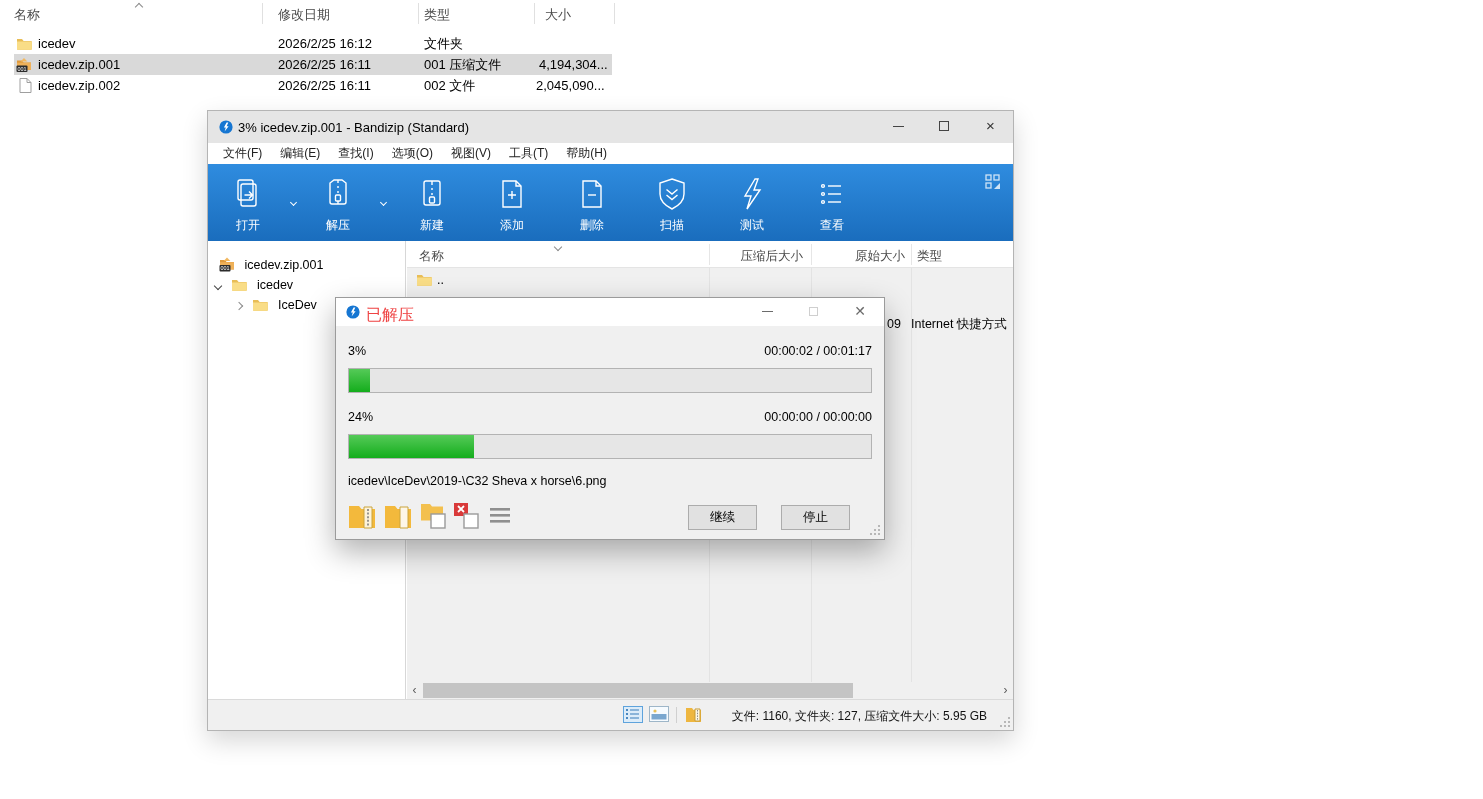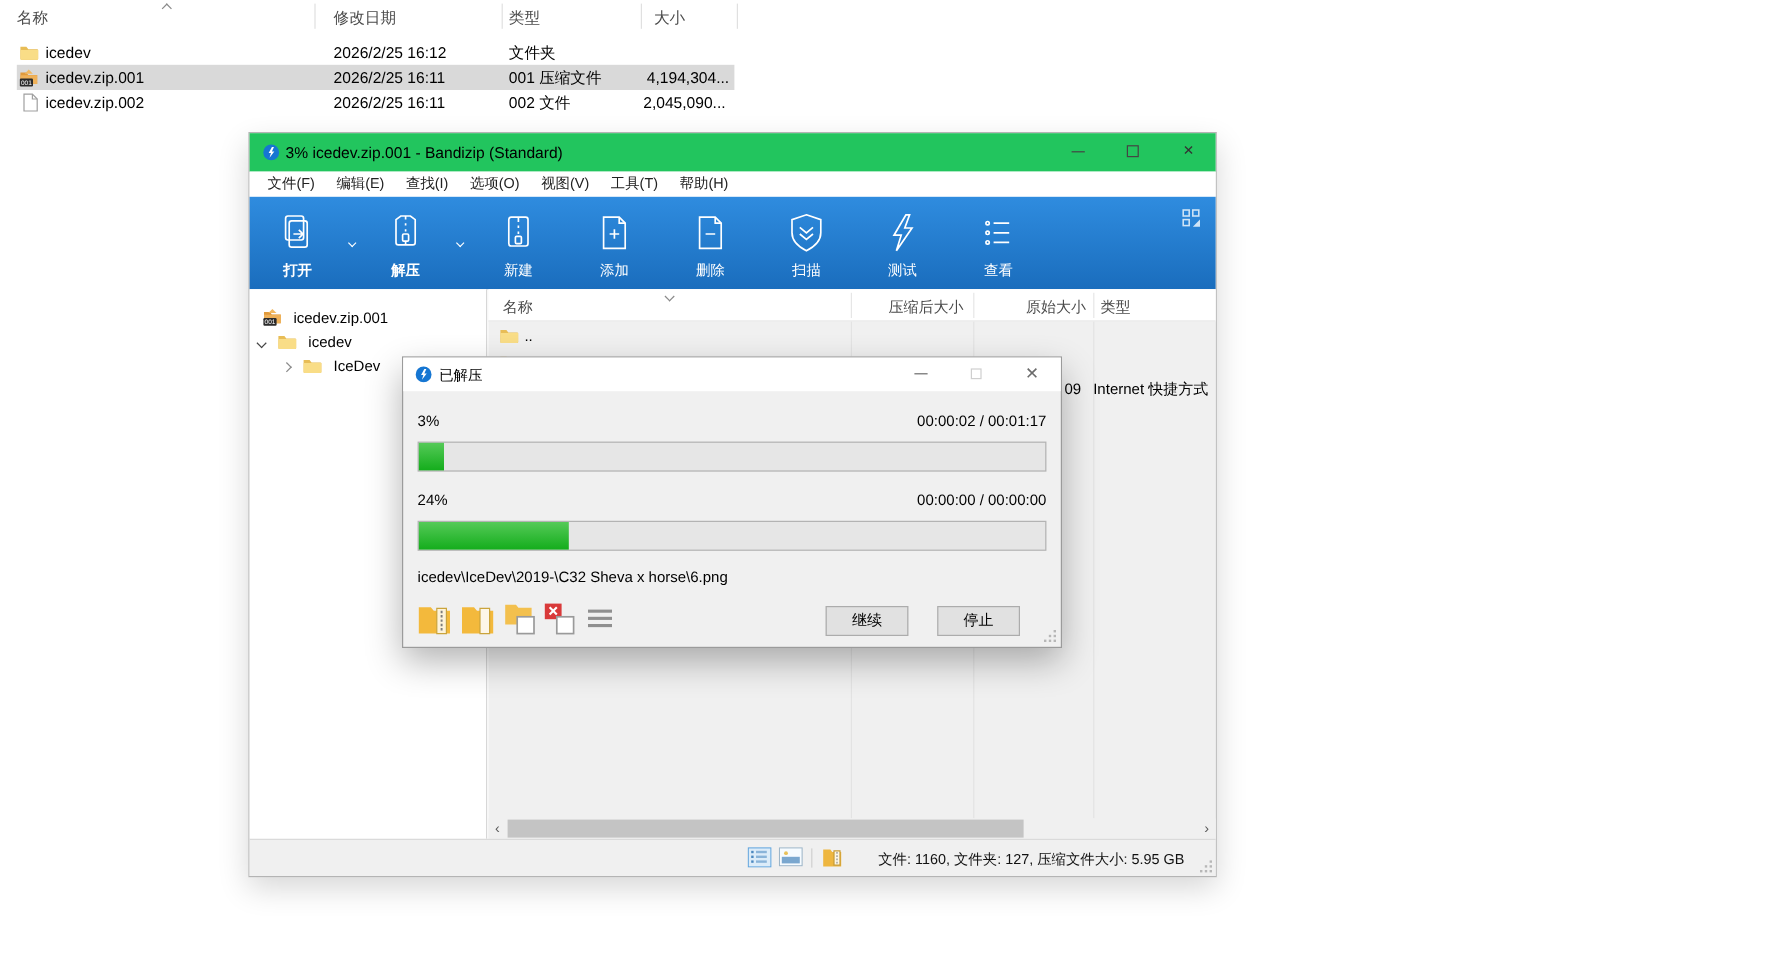--- a/index.html
+++ b/index.html
@@ -22,35 +22,35 @@
   .exp-col { position:absolute; top:6px; }
   .exp-sep { position:absolute; top:3px; width:1px; height:21px; background:#e0e0e0; }
   .exp-row { position:absolute; left:0; width:620px; height:21px; line-height:21px; }
   .exp-row .sel { position:absolute; left:14px; top:0; width:598px; height:21px; background:#d9d9d9; }
   .exp-cell { position:absolute; top:0; white-space:nowrap; }
   .icon16 { position:absolute; top:2px; width:17px; height:17px; }
 
   
   #bz { left:207px; top:110px; width:807px; height:621px; background:#fff;
         border:1px solid #b4b4b4; box-shadow:0 10px 24px rgba(0,0,0,.16); }
-  #bz-title { position:absolute; left:0; top:0; width:100%; height:32px; background:#22c55e; }
+  #bz-title { position:absolute; left:0; top:0; width:100%; height:32px; background:#e5e5e5; }
   #bz-title .t { position:absolute; left:30px; top:9px; font-size:13px; }
   .winbtn { position:absolute; top:0; width:45px; height:30px; text-align:center; color:#333; }
   .winbtn .bar { position:absolute; left:17px; top:15px; width:11px; height:1px; background:#444; }
   .winbtn .box { position:absolute; left:17px; top:10px; width:10px; height:10px; border:1px solid #444; }
   .winbtn .x  { font-size:15px; line-height:30px; color:#333; }
   #bz-menu { position:absolute; left:0; top:32px; width:100%; height:21px; background:#fff;
              display:flex; align-items:center; padding-left:6px; font-size:12px; color:#222; }
   #bz-menu .mi { padding:2px 9px; }
 
   
   #bz-toolbar { position:absolute; left:0; top:53px; width:100%; height:77px;
                 background:linear-gradient(#2f8cdf,#1a6dbd); display:flex; align-items:flex-start; padding-left:4px; }
   .tbtn { width:80px; height:77px; display:flex; flex-direction:column; align-items:center; justify-content:flex-start; padding-top:12px; }
-  .tbtn.narrow { width:72px;font-weight:bold; }
+  .tbtn.narrow { width:72px; }
   .tbtn svg { width:36px; height:36px; }
   .tlabel { color:#fff; font-size:12px; margin-top:5px; white-space:nowrap; }
   .tchev { width:18px; height:77px; display:flex; align-items:center; justify-content:center; }
   #tb-corner { position:absolute; right:12px; top:10px; width:16px; height:16px; }
 
   
   #bz-tree { position:absolute; left:0; top:130px; width:198px; height:458px; background:#fff;
              border-right:1px solid #d7d7d7; font-size:12.5px; }
   .tree-row { position:absolute; height:20px; line-height:20px; white-space:nowrap; }
   #bz-list { position:absolute; left:199px; top:130px; width:606px; height:458px; background:#f0f0f0; }
@@ -72,21 +72,21 @@
                border-top:1px solid #dadada; font-size:12px; }
   #bz-status .stxt { position:absolute; right:26px; top:8px; color:#111; }
   .sicon { position:absolute; top:6px; }
   .grip { position:absolute; right:3px; bottom:3px; width:10px; height:10px; opacity:.55; }
   .grip i { position:absolute; width:2px; height:2px; background:#8a8a8a; }
 
   
   #dlg { left:335px; top:297px; width:550px; height:243px; background:#f0f0f0;
          border:1px solid #9b9b9b; box-shadow:0 12px 28px rgba(0,0,0,.30); }
   #dlg-title { position:absolute; left:0; top:0; width:100%; height:28px; background:#fff; }
-  #dlg-title .t { position:absolute; left:30px; top:7px; font-size:12px; color:#000000; }
+  #dlg-title .t { position:absolute; left:30px; top:7px; font-size:16px; color:#ef4444; }
   .dwbtn { position:absolute; top:0; width:36px; height:27px; }
   .dwbtn .bar { position:absolute; left:12px; top:13px; width:11px; height:1px; background:#6b6b6b; }
   .dwbtn .box { position:absolute; left:13px; top:9px; width:9px; height:9px; border:1px solid #cfcfcf; }
   .dwbtn .x { position:absolute; left:0; width:100%; text-align:center; top:0; line-height:27px; font-size:14px; color:#6b6b6b; }
   .prow { position:absolute; left:12px; right:12px; font-size:12.5px; }
   .prow .pct { float:left; } .prow .time { float:right; }
   .pbar { position:absolute; left:12px; right:12px; height:25px; background:#e6e6e6; border:1px solid #b3b3b3; }
   .pfill { height:100%; background:linear-gradient(#55ca58,#14ad1c); }
   #dlg-path { position:absolute; left:12px; top:176px; font-size:12.5px; white-space:nowrap; }
   .dico { position:absolute; top:203px; width:30px; height:30px; }

